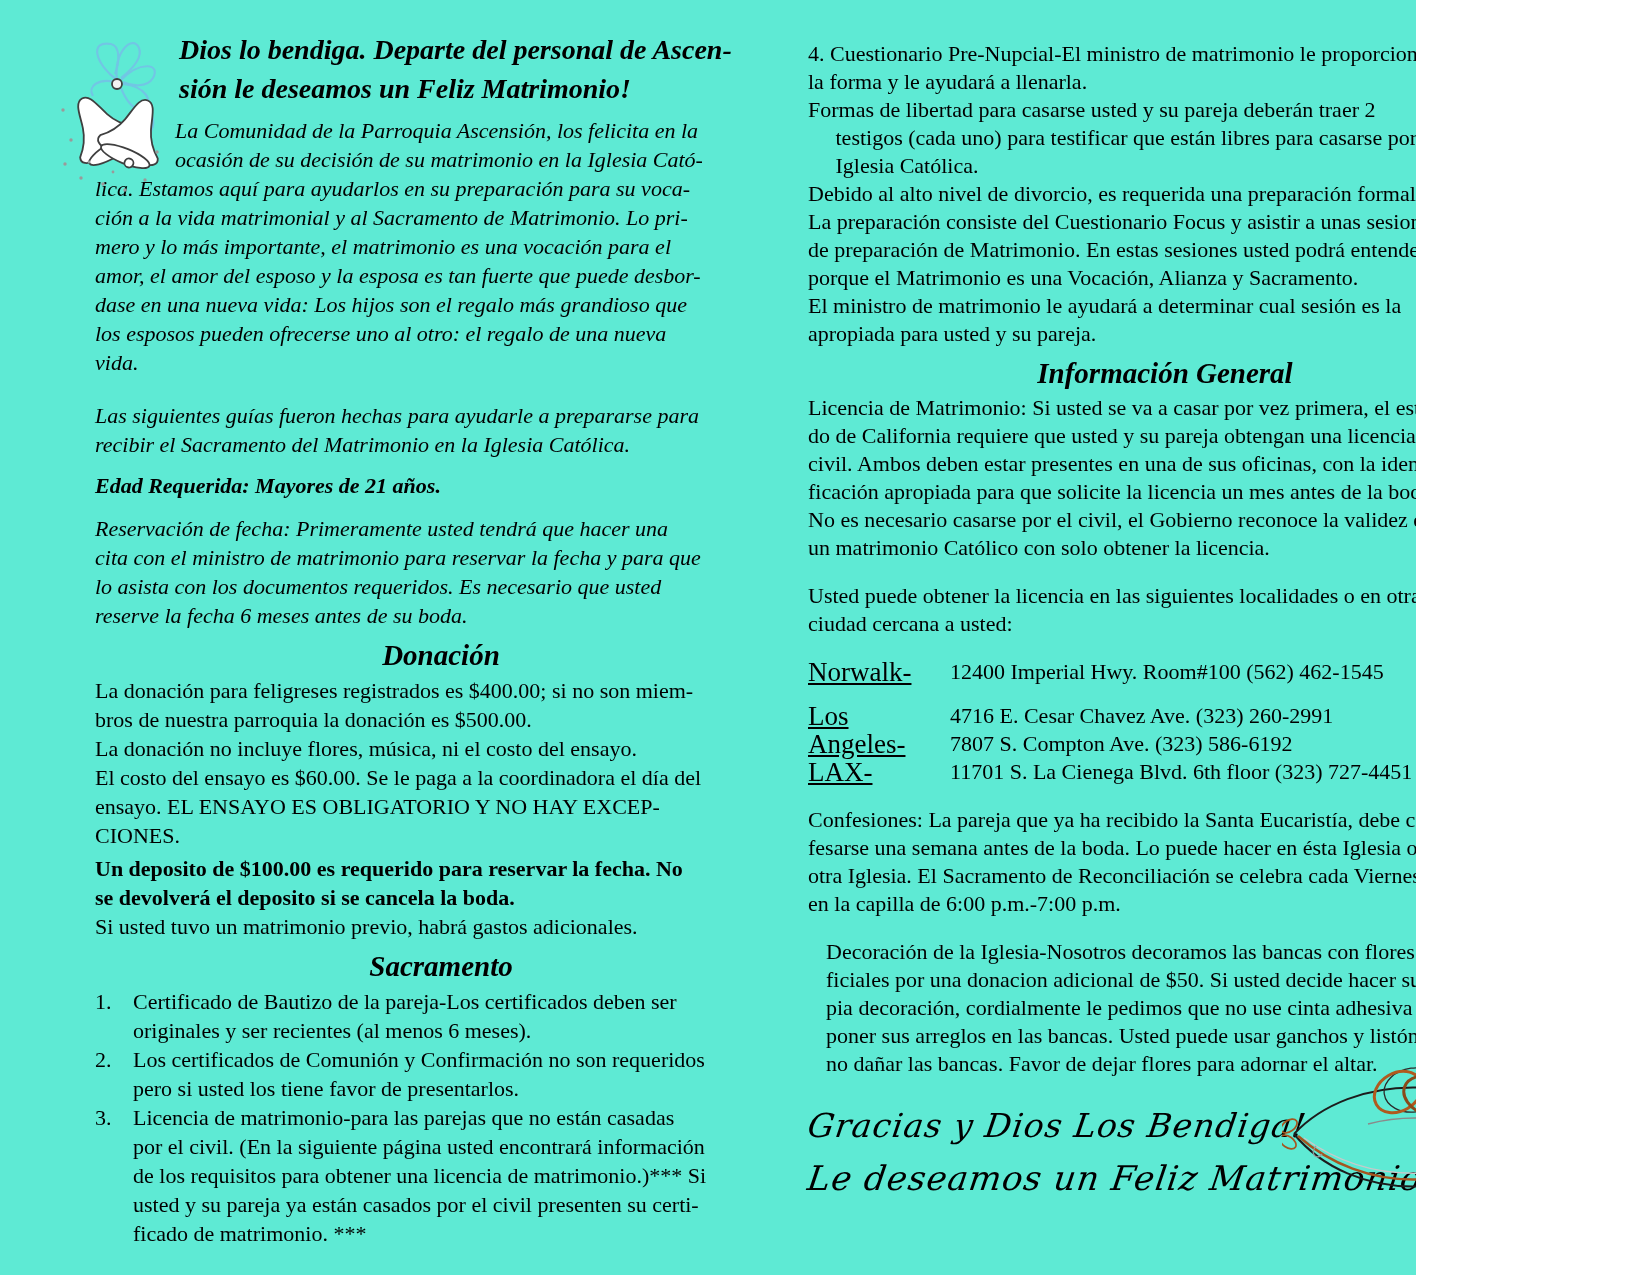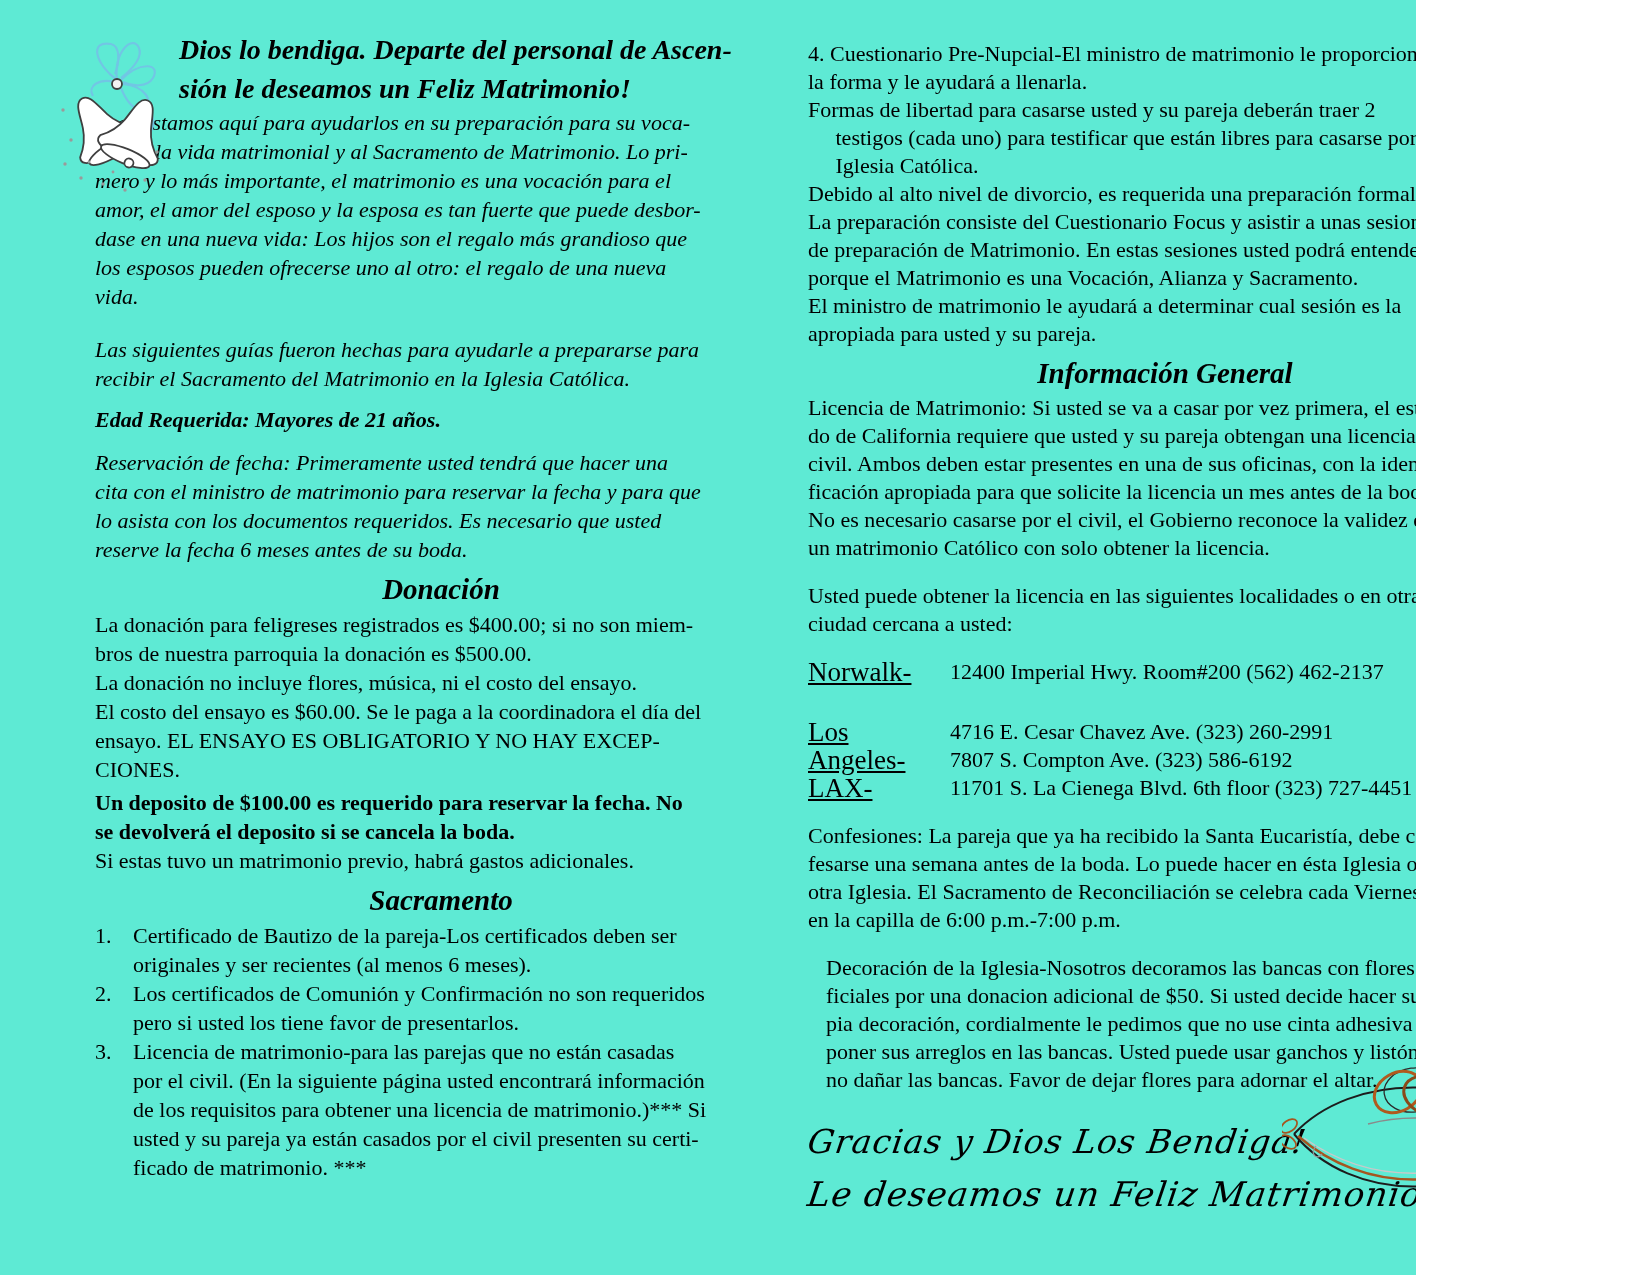--- a/index.html
+++ b/index.html
@@ -39,21 +39,21 @@
   }
   .deposito { font-weight: bold; margin-top: 4px; }
 
   .doclist { margin-top: 2px; }
   .doc-item { display: flex; }
   .doc-num  { width: 38px; flex: none; font-size: 22px; line-height: 29px; }
   .doc-text { flex: 1; white-space: pre-line; font-size: 22px; line-height: 29px; }
 
   .addr { margin-top: 20px; }
   .addr-row { display: flex; }
-  .addr-row.gap { margin-top: 32px; justify-content: center; }
+  .addr-row.gap { margin-top: 16px; justify-content: center; }
   .addr-label { width: 142px; flex: none; font-size: 27px; line-height: 28px; text-decoration: underline; }
   .addr-text  { flex: 1; white-space: pre-line; font-size: 22px; line-height: 28px; }
 
   .conf { margin-top: 20px; }
   .deco { margin-top: 20px; margin-left: 18px; }
 
   .closing { margin-top: 8px; display: flex; align-items: flex-start; }
   .script-block { width: 470px; text-align: center; padding-top: 14px; }
   .script-line {
     font-family: "DejaVu Serif", serif;
@@ -107,20 +107,22 @@
         <circle cx="90" cy="150" r="1.7"></circle>
           <circle cx="102" cy="122" r="1.7"></circle>
         <circle cx="34" cy="132" r="1.4"></circle>
           <circle cx="58" cy="142" r="1.4"></circle>
       </g>
     </svg>
 
     <h1 class="doc-title">Dios lo bendiga. Departe del personal de Ascen-
 sión le deseamos un Feliz Matrimonio!</h1>
 
+    <p class="it intro1">La Comunidad de la Parroquia Ascensión, los felicita en la
+ocasión de su decisión de su matrimonio en la Iglesia Cató-</p>
     <p class="it intro2">lica.  Estamos aquí para ayudarlos en su preparación para su voca-
 ción a la vida matrimonial y al Sacramento de Matrimonio.  Lo pri-
 mero y lo más importante, el matrimonio es una vocación para el
 amor, el amor del esposo y la esposa es tan fuerte que puede desbor-
 dase en una nueva vida: Los hijos son el regalo más grandioso que
 los esposos pueden ofrecerse uno al otro: el regalo de una nueva
 vida.</p>
 
     <p class="it guias">Las siguientes guías fueron hechas para ayudarle a prepararse para
 recibir el Sacramento del Matrimonio en la Iglesia Católica.</p>
@@ -135,21 +137,21 @@
     <h2 class="sec-heading">Donación</h2>
     <p>La donación para feligreses registrados es $400.00; si no son miem-
 bros de nuestra parroquia la donación es $500.00.
 La donación no incluye flores, música, ni el costo del ensayo.
 El costo del ensayo es $60.00. Se le paga a la coordinadora el día del
 ensayo. EL ENSAYO ES OBLIGATORIO Y NO HAY EXCEP-
 CIONES.</p>
 
     <p class="deposito">Un deposito de $100.00 es requerido para reservar la fecha.  No
 se devolverá el deposito si se cancela la boda.</p>
-    <p>Si estas tuvo  un matrimonio previo, habrá gastos adicionales.</p>
+    <p>Si usted tuvo  un matrimonio previo, habrá gastos adicionales.</p>
 
     <h2 class="sec-heading">Sacramento</h2>
     <div class="doclist">
       <div class="doc-item">
         <div class="doc-num">1.</div>
         <div class="doc-text">Certificado de Bautizo de la pareja-Los certificados deben ser
 originales y ser recientes (al menos 6 meses).</div>
       </div>
       <div class="doc-item">
         <div class="doc-num">2.</div>
@@ -189,21 +191,21 @@
 ficación apropiada para que solicite la licencia un mes antes de la boda.
 No es necesario casarse por el civil, el Gobierno reconoce la validez de
 un matrimonio Católico con solo obtener la licencia.</p>
 
     <p class="addr" style="margin-top:20px">Usted puede obtener la licencia en las siguientes localidades o en otra
 ciudad cercana a usted:</p>
 
     <div class="addr">
       <div class="addr-row">
         <div class="addr-label">Norwalk-</div>
-        <div class="addr-text">12400 Imperial Hwy. Room#200 (562) 462-2137</div>
+        <div class="addr-text">12400 Imperial Hwy. Room#100 (562) 462-1545</div>
       </div>
       <div class="addr-row gap">
         <div class="addr-label">Los Angeles-</div>
         <div class="addr-text">4716 E. Cesar Chavez Ave. (323) 260-2991
 7807 S. Compton Ave. (323) 586-6192</div>
       </div>
       <div class="addr-row">
         <div class="addr-label">LAX-</div>
         <div class="addr-text">11701 S. La Cienega Blvd. 6th floor (323) 727-4451</div>
       </div>

